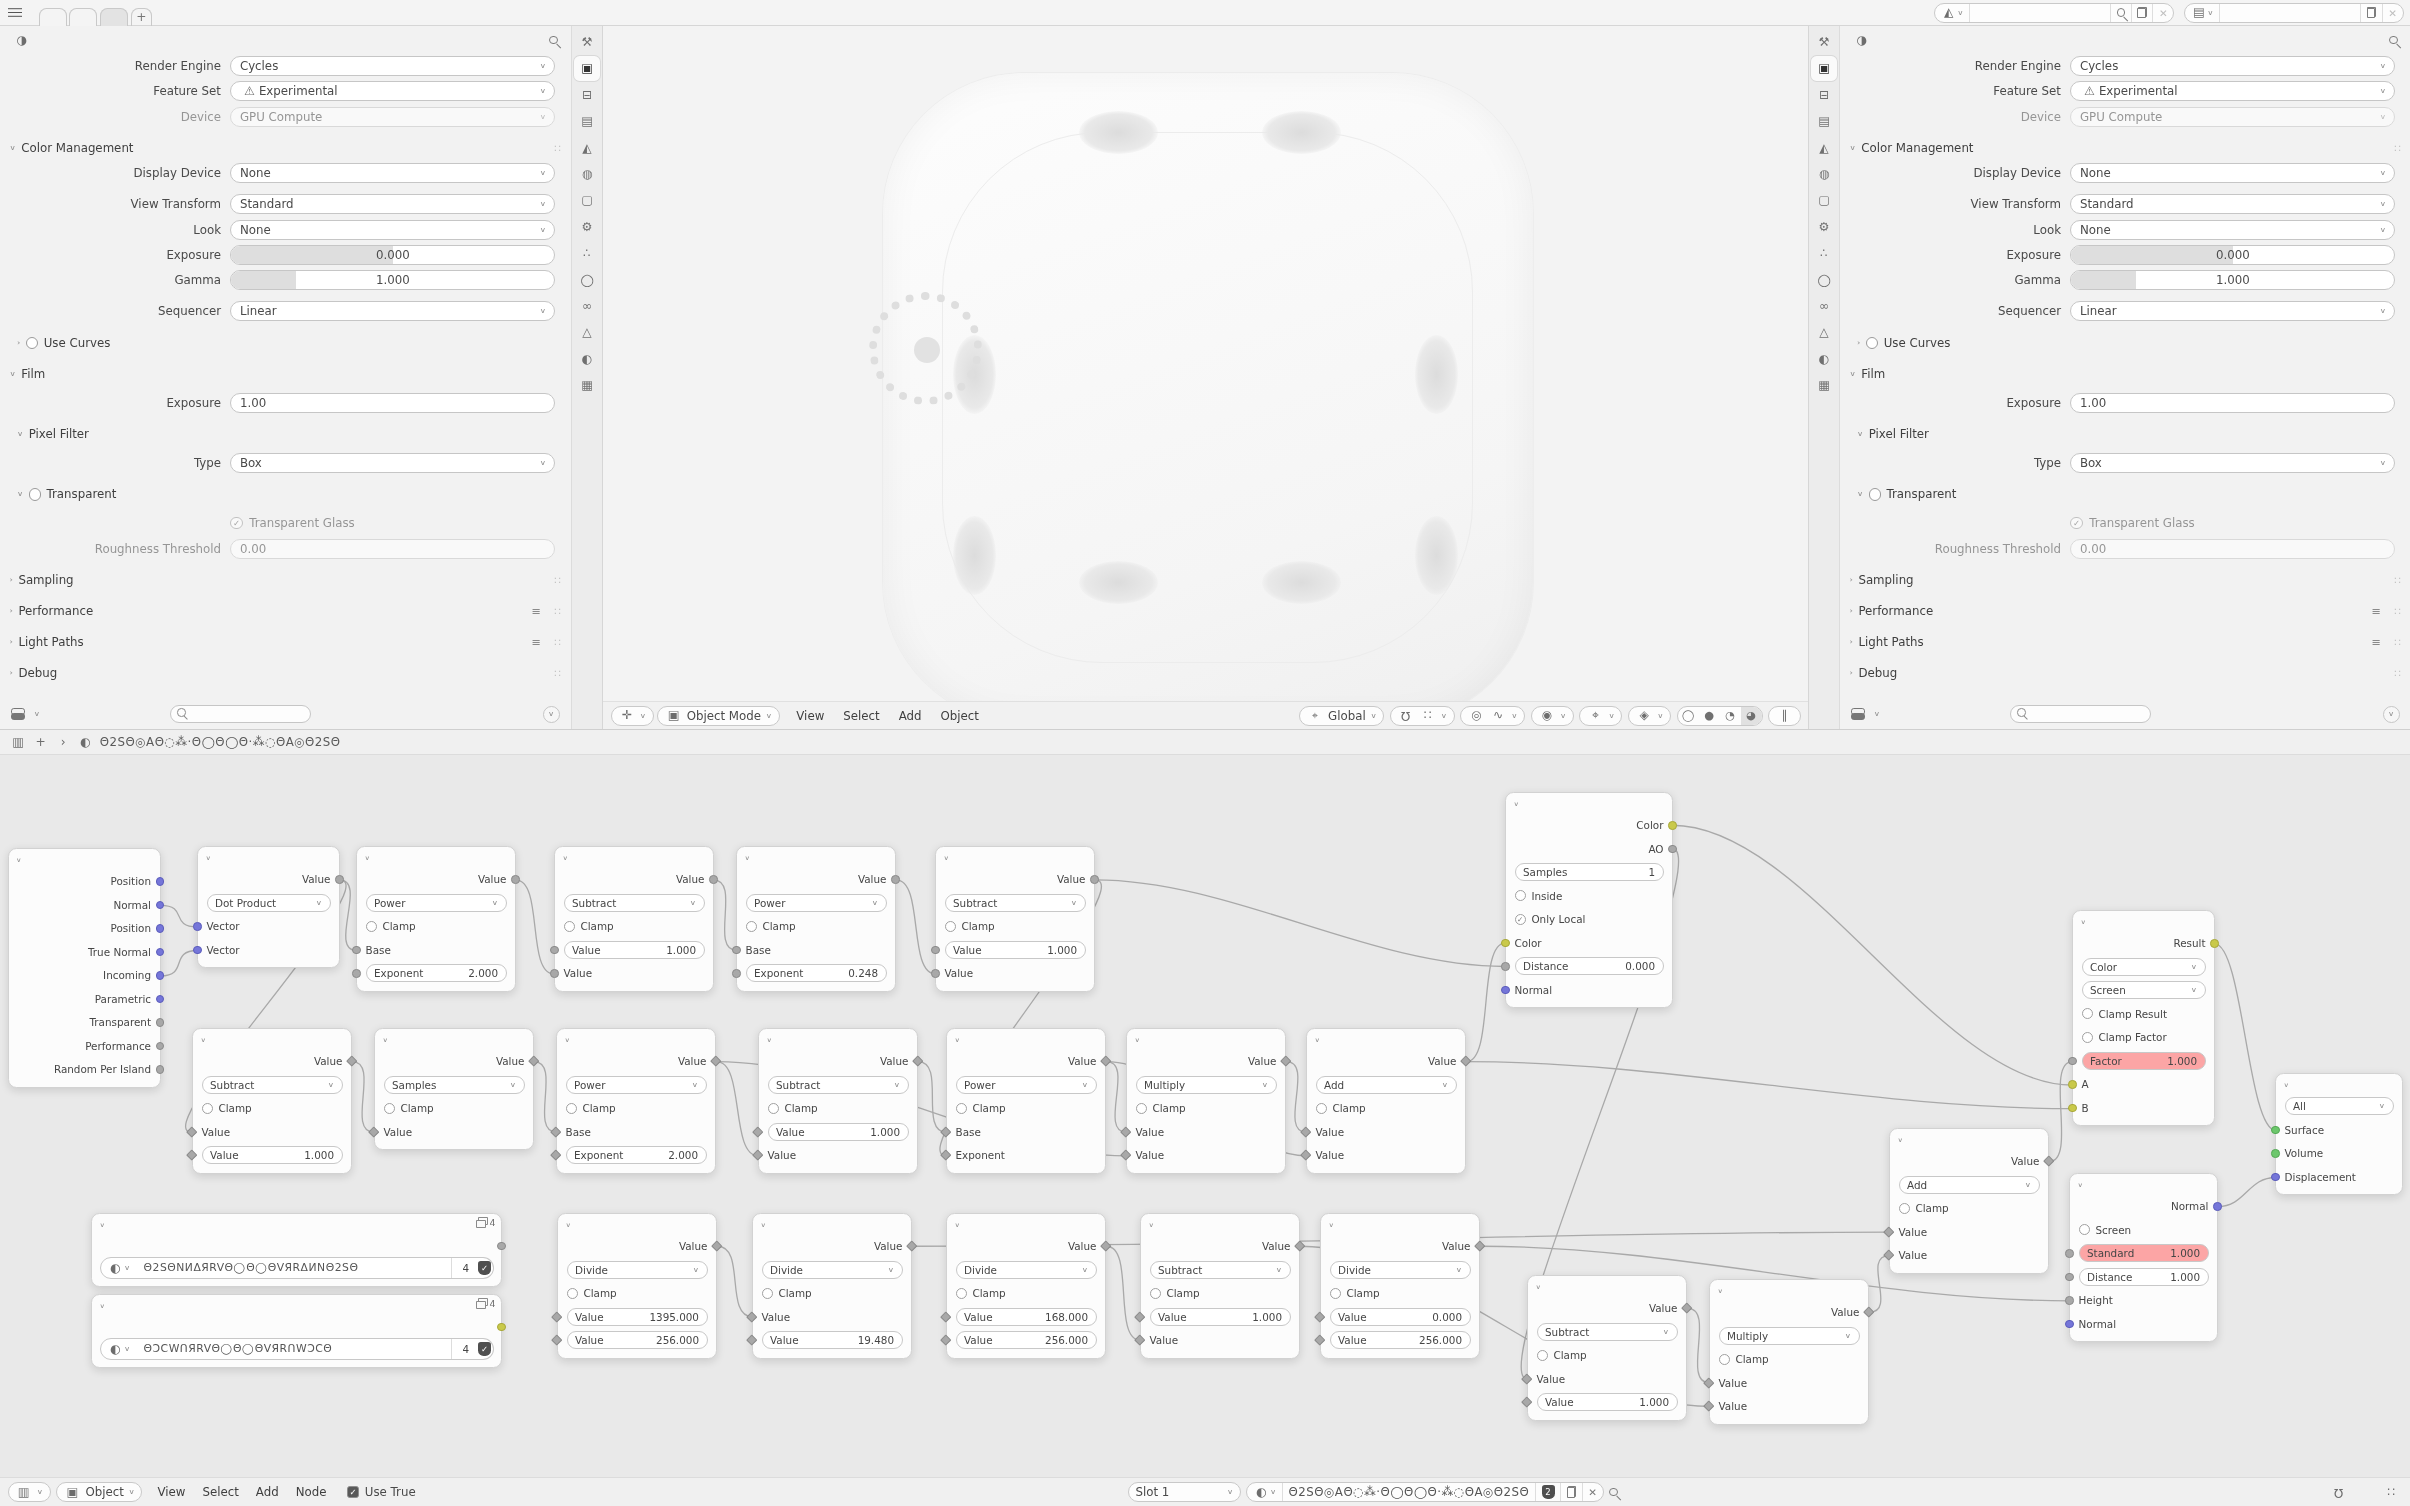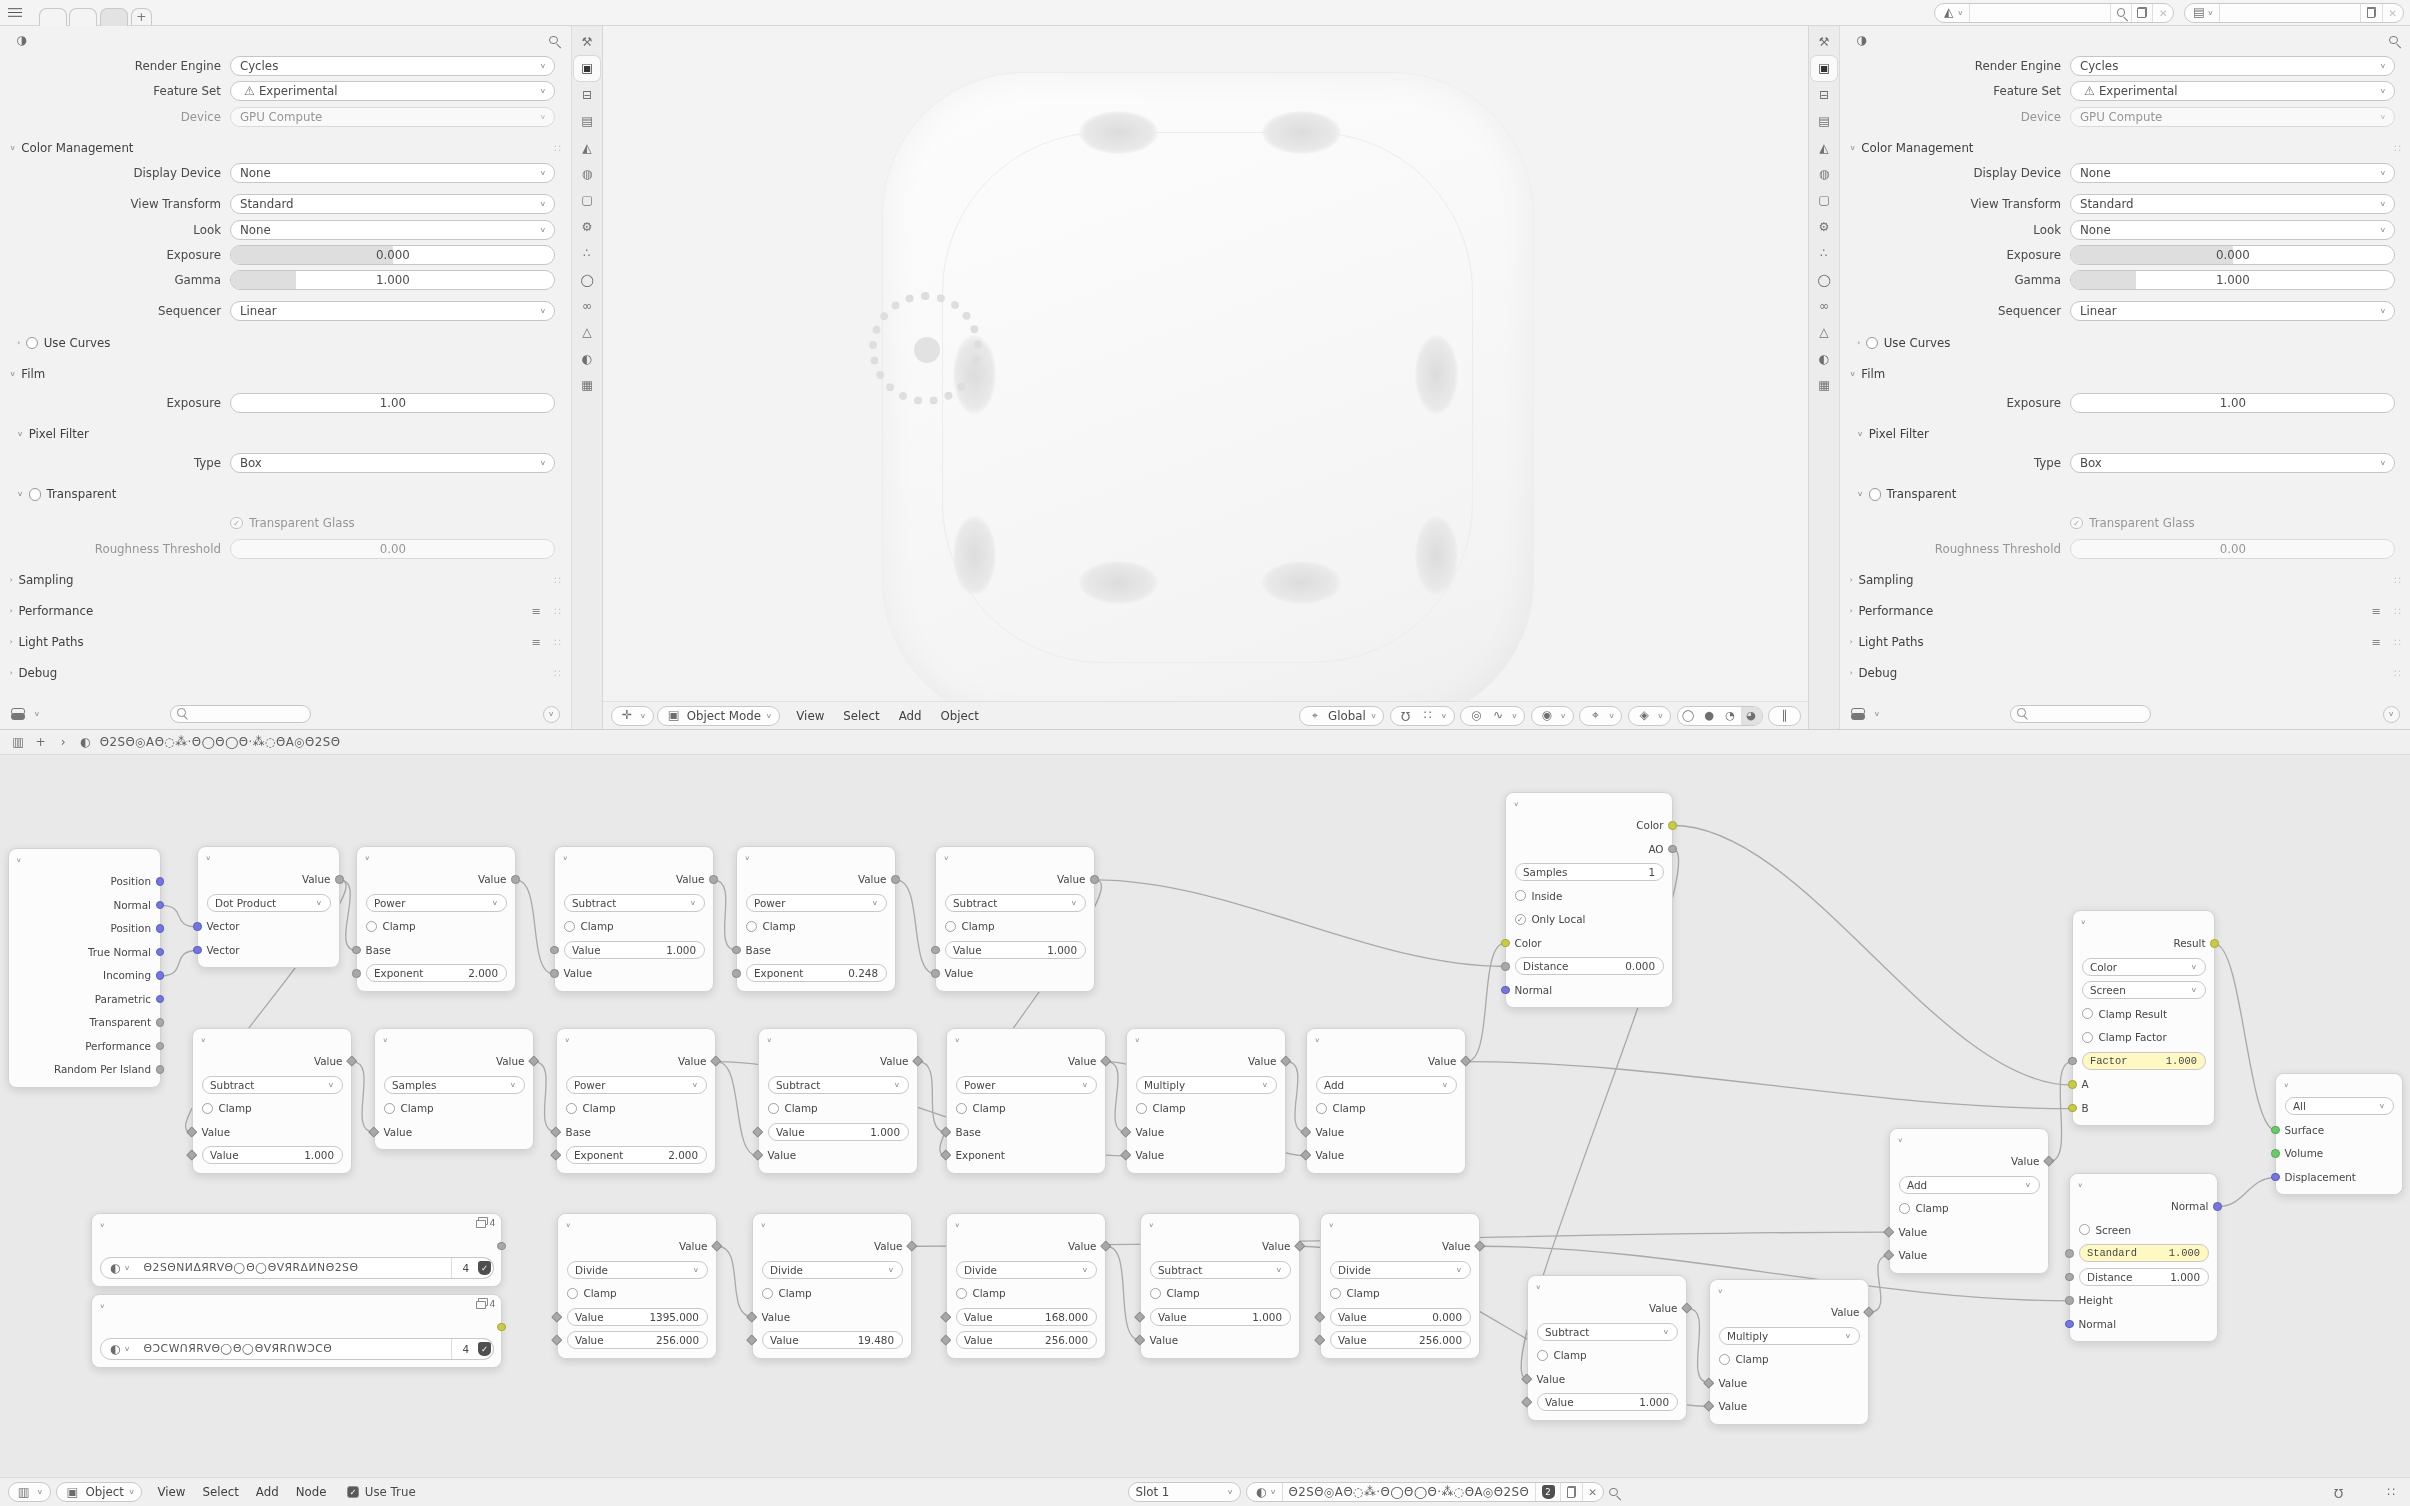--- a/index.html
+++ b/index.html
@@ -50,21 +50,21 @@
   .ptab{ width:26px; height:24.5px; display:flex; align-items:center; justify-content:center; border-radius:5.6px; color:#707070; font-size:12.2px; }
   .ptab.active{ background:#fafafa; box-shadow:0 0 0 0.9px #d8d8d8; color:#333; }
   .phead{ height:24.5px; display:flex; align-items:center; padding:1.9px 3.8px; }
   .phead .spacer{ flex:1; }
   .prow{ display:flex; align-items:center; height:23.5px; margin-top:1.9px; }
   .plabel{ flex:0 0 221px; text-align:right; padding-right:9.4px; white-space:nowrap; }
   .ctrl{ width:325px; }
   .pill{ display:flex; align-items:center; height:20px; border:0.9px solid #c6c6c6; border-radius:10.4px; background:#fff; padding:0 8.5px; position:relative; overflow:hidden; }
   .pill .val{ flex:1; }
   .pill .chev{ margin-left:auto; }
-  .pill.center .val{ text-align:center; }
+  .pill.center .val{ }
   .slider .fill{ position:absolute; left:0; top:0; bottom:0; background:#dedede; }
   .slider .val{ position:relative; text-align:center; }
   .psec{ display:flex; align-items:center; height:22.6px; margin-top:8.5px; gap:5.6px; color:#3f3f3f; }
   .psec .dots{ margin-left:auto; color:#c2c2c2; font-size:10.4px; letter-spacing:0.9px; }
   .psec .listic{ color:#8a8a8a; font-size:11.3px; margin-left:auto; }
   .psec .listic + .dots{ margin-left:7.5px; }
   .cbc{ width:12.2px; height:12.2px; border:1.2px solid #9a9a9a; border-radius:50%; display:inline-flex; align-items:center; justify-content:center; font-size:8.5px; color:#666; background:#fff; }
   .dim{ opacity:.55; }
   .indent1{ padding-left:7.5px; }
   .pfoot{ margin-top:auto; height:26px; display:flex; align-items:center; gap:7.5px; padding:0 1.9px 3.8px 1.9px; }
@@ -91,21 +91,21 @@
   #node-canvas{ position:relative; flex:1; overflow:hidden; }
   #links{ position:absolute; left:0; top:0; width:100%; height:100%; }
   #links path{ stroke:#a9a9a9; stroke-width:1.4; fill:none; }
   .node{ position:absolute; background:#fcfcfc; border:0.9px solid #d2d2d2; border-radius:8.5px; box-shadow:0 2.8px 8.5px rgba(0,0,0,.12); font-size:10.4px; color:#464646; }
   .nhead{ height:21px; display:flex; align-items:center; padding:0 7.5px; }
   .nhead .chev{ font-size:7.5px; }
   .nbadge{ position:absolute; right:5.6px; top:3.8px; display:flex; align-items:flex-start; gap:1.9px; color:#707070; font-size:9.4px; }
   .nrow{ position:relative; height:23.5px; display:flex; align-items:center; padding:0 8.5px; }
   .nrow.out{ justify-content:flex-end; }
   .nrow .npill{ flex:1; display:flex; align-items:center; height:18px; border:0.9px solid #c8c8c8; border-radius:9.4px; background:#fff; padding:0 7.5px; overflow:hidden; position:relative; }
-  .nrow .npill.filled{ background:#fef9c3;font-family:Liberation Mono, monospace; }
+  .nrow .npill.filled{ background:#fca5a5; }
   .npill .nv{ margin-left:auto; }
   .npill.centerlab{ justify-content:center; gap:13px; }
   .nrow .ncb{ width:11.3px; height:11.3px; border:1.1px solid #a0a0a0; border-radius:50%; margin-right:5.6px; display:inline-flex; align-items:center; justify-content:center; font-size:7.5px; color:#777; background:#fff; flex:0 0 auto;}
   .sock{ position:absolute; width:8.5px; height:8.5px; border-radius:50%; border:0.9px solid #8a8a8a; background:#a8a8a8; top:50%; margin-top:-4.2px; }
   .sock.left{ left:-4.7px; } .sock.right{ right:-4.7px; }
   .sock.diamond{ border-radius:0.9px; transform:rotate(45deg); width:7.5px; height:7.5px; margin-top:-3.8px; }
   .sock.v{ background:#7576d9; border-color:#5c5dbb; }
   .sock.y{ background:#c9c94a; border-color:#a8a83a; }
   .sock.s{ background:#6cc76c; border-color:#54a854; }
   .dbrow{ position:relative; display:flex; align-items:center; padding:0 7.5px 7.5px 7.5px; gap:0; }

